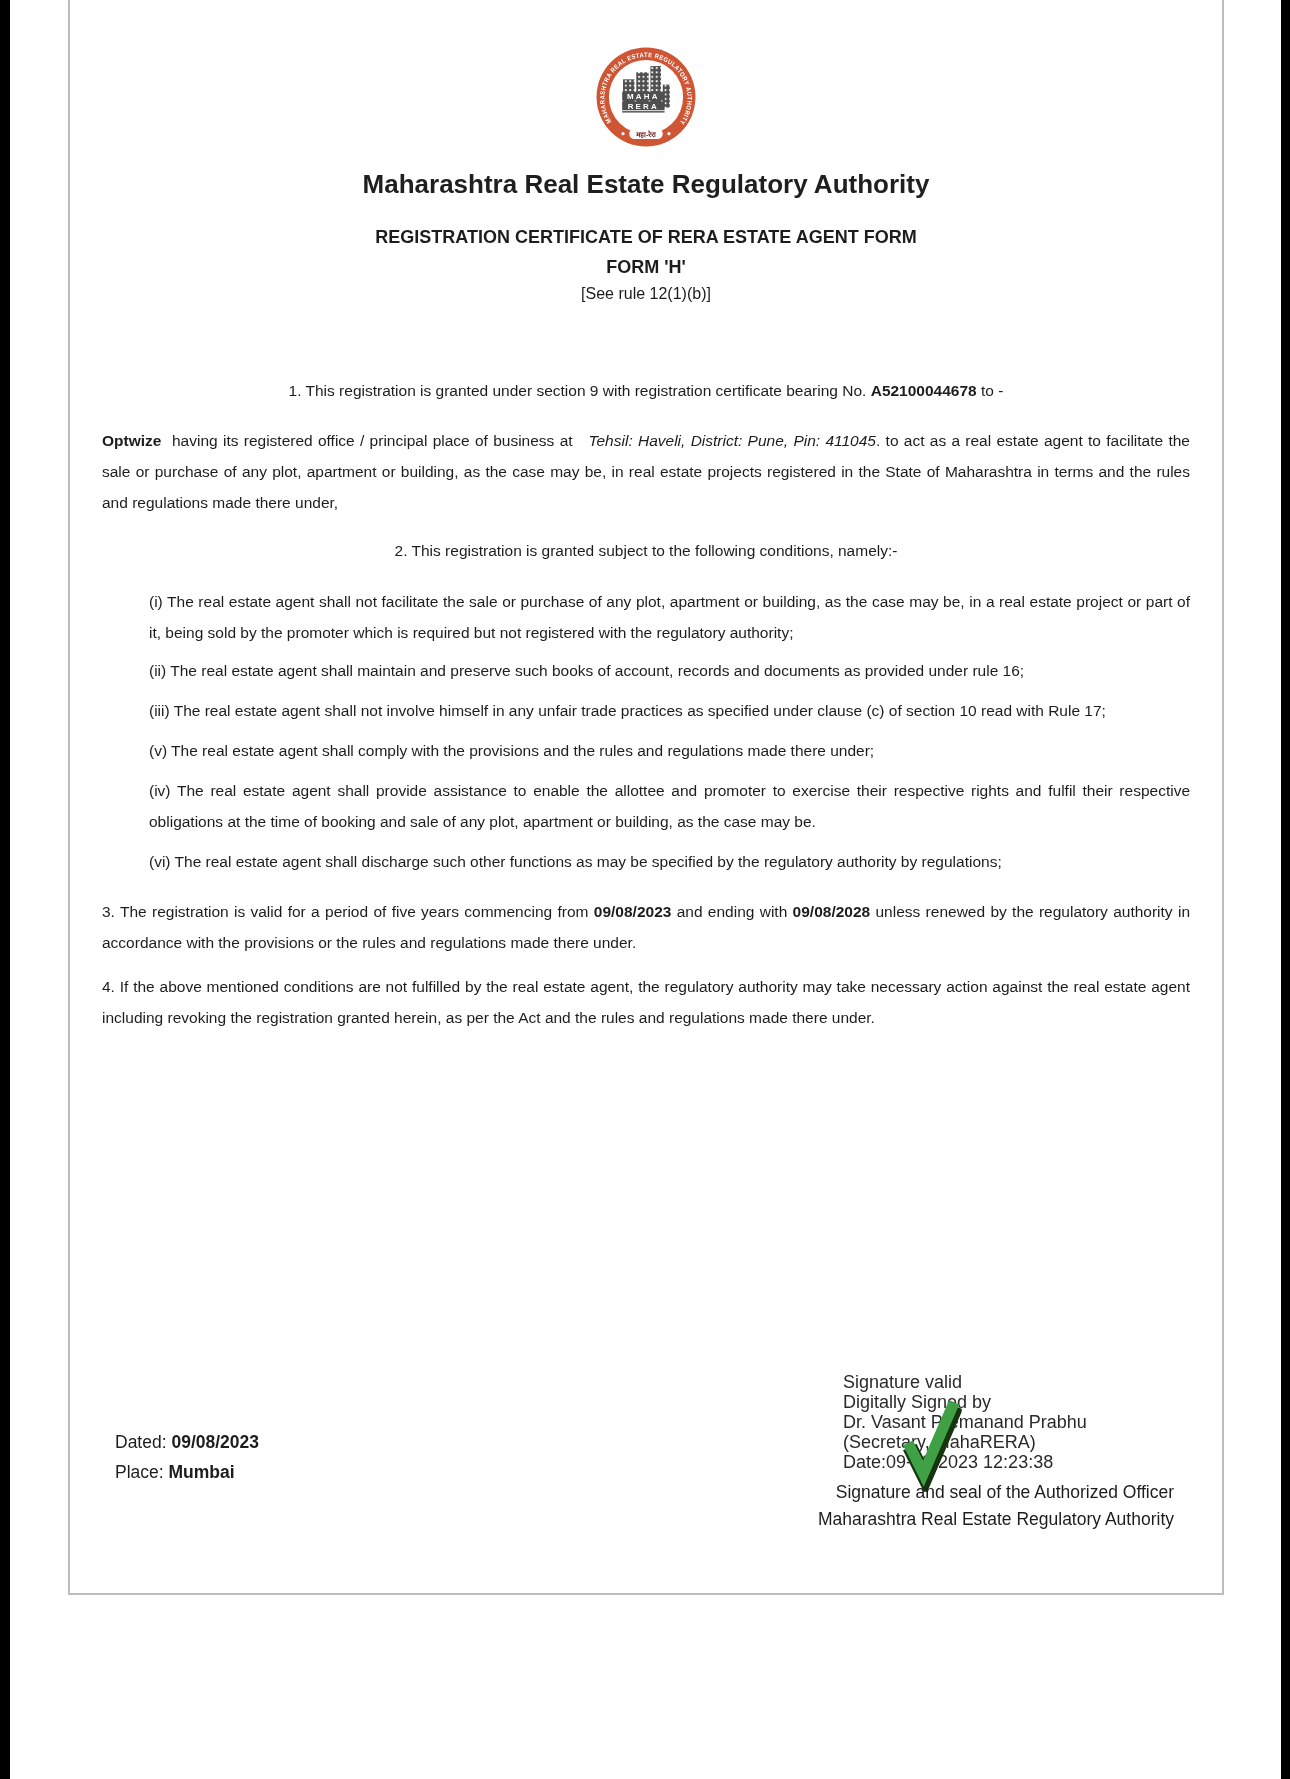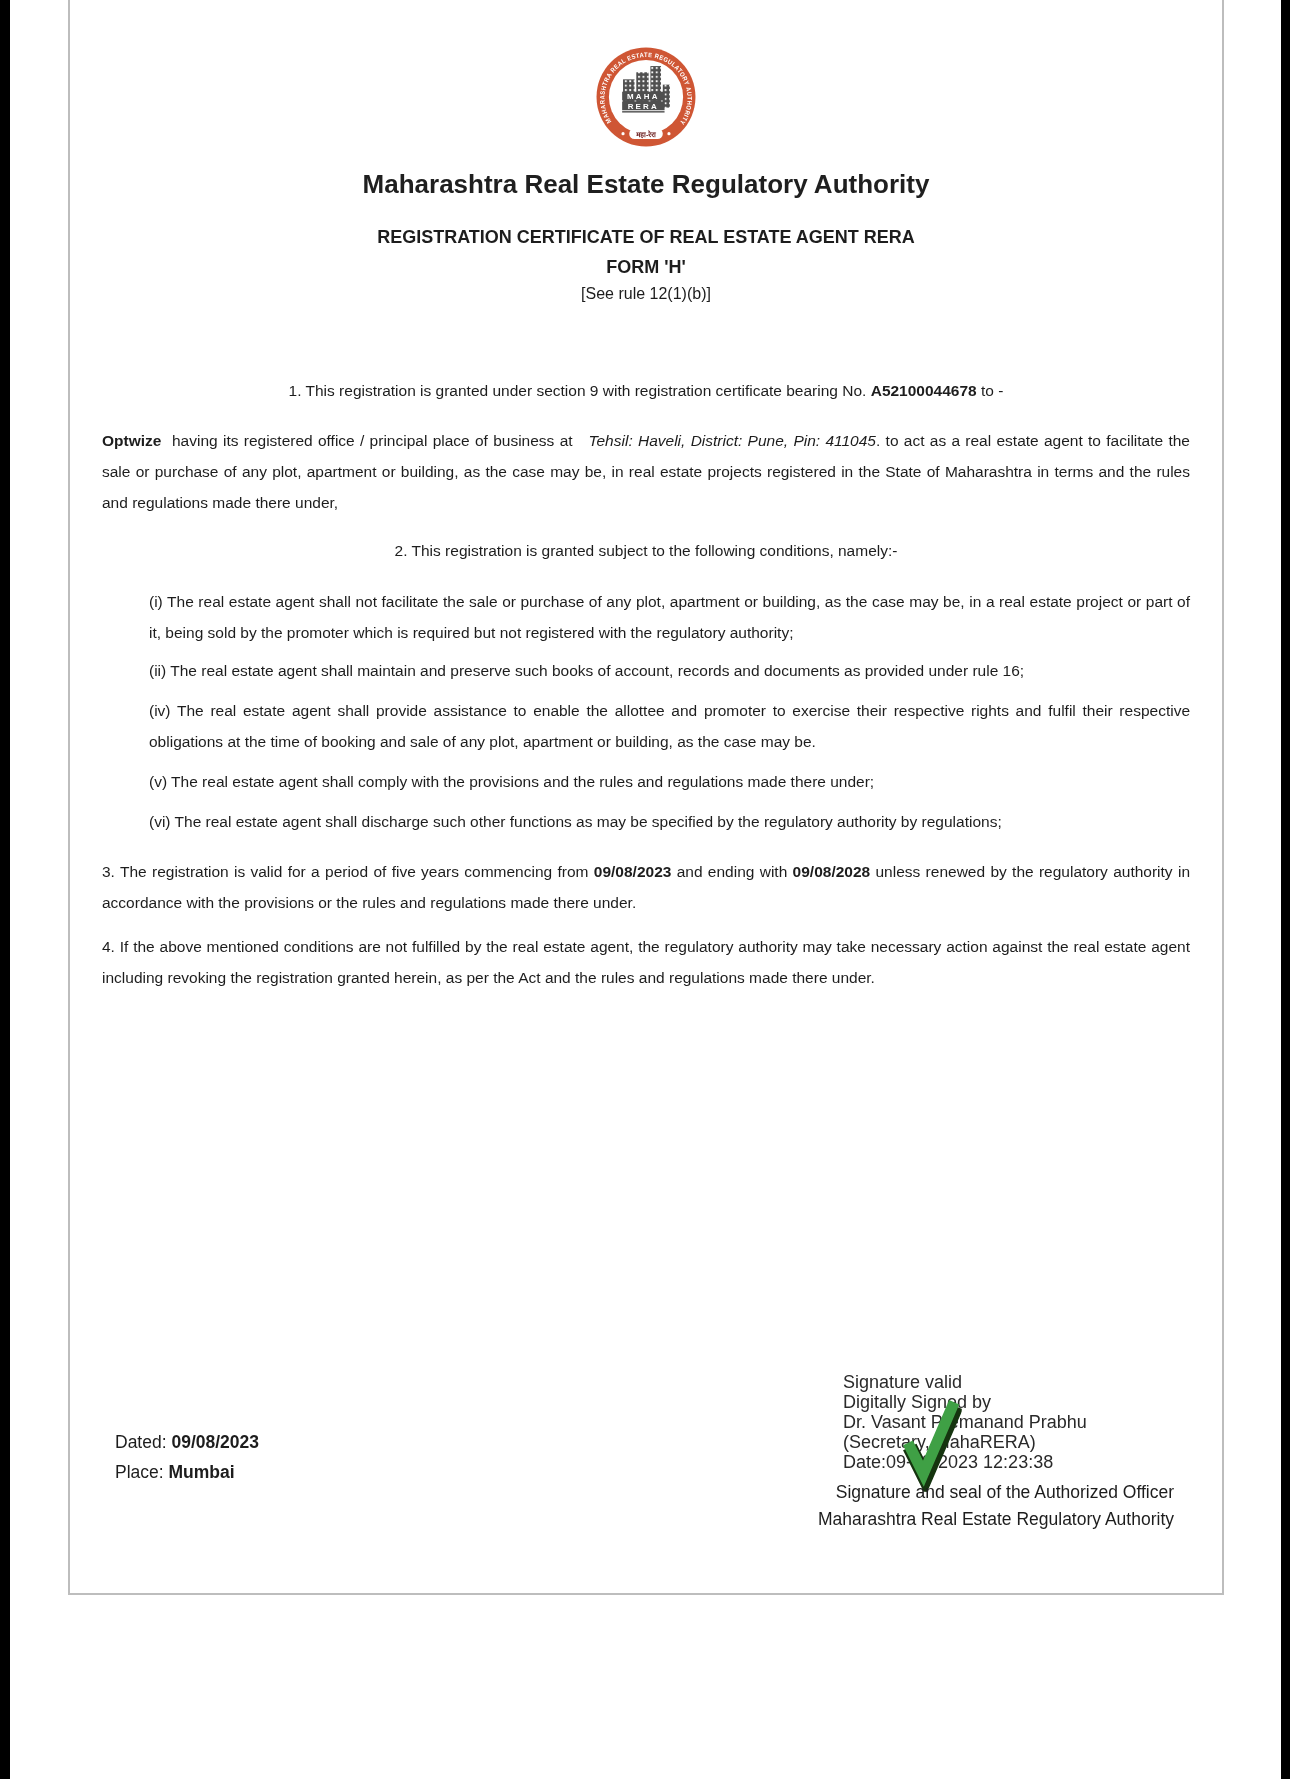--- a/index.html
+++ b/index.html
@@ -75,34 +75,35 @@
           <text x="57" y="73.6" text-anchor="middle" class="logo-banner-text">RERA</text>
         </g>
         <rect x="41" y="95.5" width="38" height="12" rx="6" fill="#ffffff"></rect>
         <circle cx="34" cy="101.5" r="1.8" fill="#ffffff"></circle>
         <circle cx="86" cy="101.5" r="1.8" fill="#ffffff"></circle>
         <text x="60" y="104.8" text-anchor="middle" class="logo-hindi" fill="#6b1d1d">महा-रेरा</text>
       </svg>
     </div>
 
     <h1 class="doc-title">Maharashtra Real Estate Regulatory Authority</h1>
-    <div class="doc-subtitle">REGISTRATION CERTIFICATE OF REAL ESTATE AGENT RERA</div>
+    <div class="doc-subtitle">REGISTRATION CERTIFICATE OF RERA ESTATE AGENT FORM</div>
     <div class="form-label">FORM 'H'</div>
     <div class="rule-ref">[See rule 12(1)(b)]</div>
 
     <p class="body noj" id="p1"><span>1. This registration is granted under section 9 with registration certificate bearing No. </span><b>A52100044678</b><span> to -</span></p>
 
     <p class="body" id="p2"><b>Optwize</b><span>&nbsp; having its registered office / principal place of business at &nbsp;&nbsp;</span><span class="it">Tehsil: </span><span class="bit">Haveli</span><span class="it">, District: </span><span class="bit">Pune</span><span class="it">, Pin: </span><span class="bit">411045</span><span>. to act as a real estate agent to facilitate the sale or purchase of any plot, apartment or building, as the case may be, in real estate projects registered in the State of Maharashtra in terms and the rules and regulations made there under,</span></p>
 
     <p class="body noj" id="h2line">2. This registration is granted subject to the following conditions, namely:-</p>
 
     <p class="body cond" id="cond-i">(i) The real estate agent shall not facilitate the sale or purchase of any plot, apartment or building, as the case may be, in a real estate project or part of it, being sold by the promoter which is required but not registered with the regulatory authority;</p>
     <p class="body cond" id="cond-ii">(ii) The real estate agent shall maintain and preserve such books of account, records and documents as provided under rule 16;</p>
+    <p class="body cond" id="cond-iii">(iii) The real estate agent shall not involve himself in any unfair trade practices as specified under clause (c) of section 10 read with Rule 17;</p>
+    <p class="body cond" id="cond-v">(v) The real estate agent shall comply with the provisions and the rules and regulations made there under;</p>
     <p class="body cond" id="cond-iv">(iv) The real estate agent shall provide assistance to enable the allottee and promoter to exercise their respective rights and fulfil their respective obligations at the time of booking and sale of any plot, apartment or building, as the case may be.</p>
-    <p class="body cond" id="cond-v">(v) The real estate agent shall comply with the provisions and the rules and regulations made there under;</p>
     <p class="body cond" id="cond-vi">(vi) The real estate agent shall discharge such other functions as may be specified by the regulatory authority by regulations;</p>
 
     <p class="body" id="p3"><span>3. The registration is valid for a period of five years commencing from </span><b>09/08/2023</b><span> and ending with </span><b>09/08/2028</b><span> unless renewed by the regulatory authority in accordance with the provisions or the rules and regulations made there under.</span></p>
 
     <p class="body" id="p4">4. If the above mentioned conditions are not fulfilled by the real estate agent, the regulatory authority may take necessary action against the real estate agent including revoking the registration granted herein, as per the Act and the rules and regulations made there under.</p>
   </div>
 
   <div class="sig-block">
     <div>Signature valid</div>
     <div>Digitally Signed by</div>

